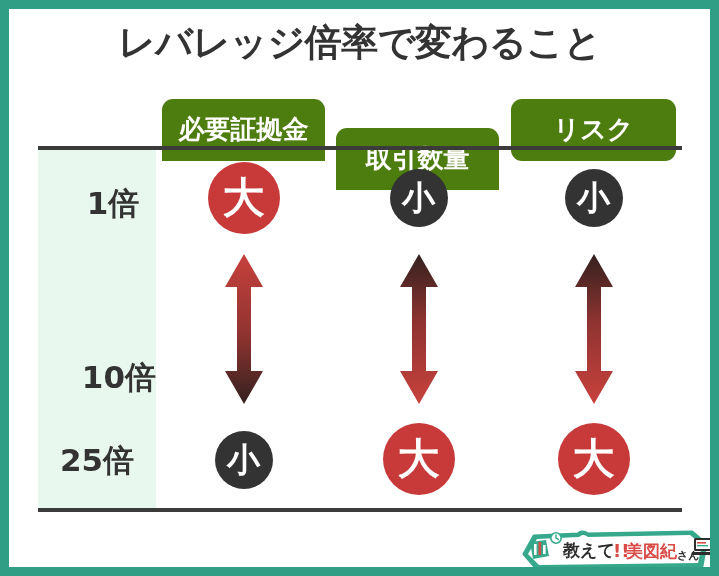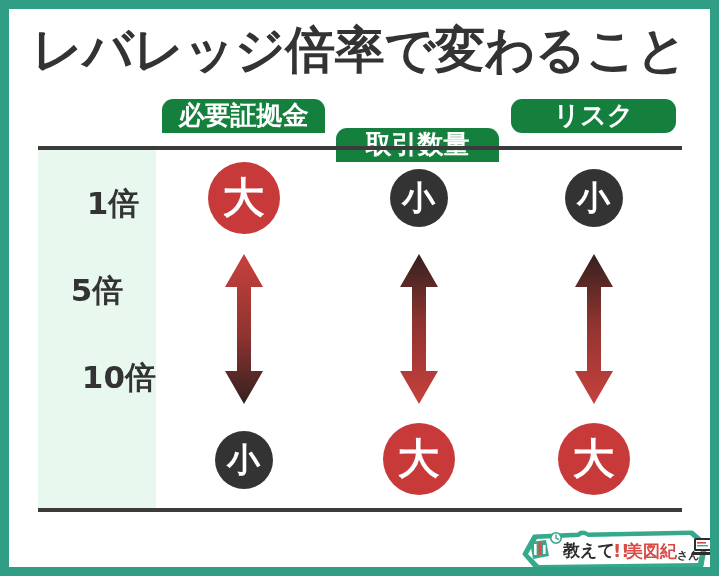--- a/index.html
+++ b/index.html
@@ -29,41 +29,41 @@
     border: 9px solid #2f9e85;
     pointer-events: none;
   }
 
   
   .title {
     position: absolute;
     left: 0; top: 21px;
     width: 719px;
     text-align: center;
-    font-size: 50px;
+    font-size: 37px;
     font-weight: bold;
     color: #333333;
     letter-spacing: -0.5px;
     line-height: 1.18;
     white-space: nowrap;
   }
 
   
   .tabs {
     position: absolute;
     left: 162px;
     top: 99px;
     width: 514px;
     height: 50px;
   }
   .tab {
     position: absolute;
     top: 0;
-    height: 34px;
-    background: #15803d;
+    height: 62px;
+    background: #4d7c0f;
     border-radius: 11px 11px 0 0;
     color: #ffffff;
     font-size: 26px;
     font-weight: bold;
     display: flex;
     align-items: center;
     justify-content: center;
     box-sizing: border-box;
     padding-bottom: 2px;
     white-space: nowrap;
@@ -188,22 +188,22 @@
       <span>リスク</span>
     </div>
   </div>
 
   <div class="rule rule-top"></div>
   <div class="rule rule-bottom"></div>
 
   <div class="label-panel"></div>
 
   <div class="row-label row-label-0">1倍</div>
-  <div class="row-label row-label-1">5倍</div>
   <div class="row-label row-label-2">10倍</div>
+  <div class="row-label row-label-3">25倍</div>
 
   <div class="col col-0">
     <div class="circle circle-big circle-red circle-top-big">大</div>
     <div class="arrow">
       <svg viewBox="0 0 46 150" xmlns="http://www.w3.org/2000/svg">
         <defs>
           <linearGradient id="gradRedToDark" x1="0" y1="0" x2="0" y2="1">
             <stop offset="0%" stop-color="#c8413d"></stop>
             <stop offset="55%" stop-color="#8e3330"></stop>
             <stop offset="100%" stop-color="#33211f"></stop>

